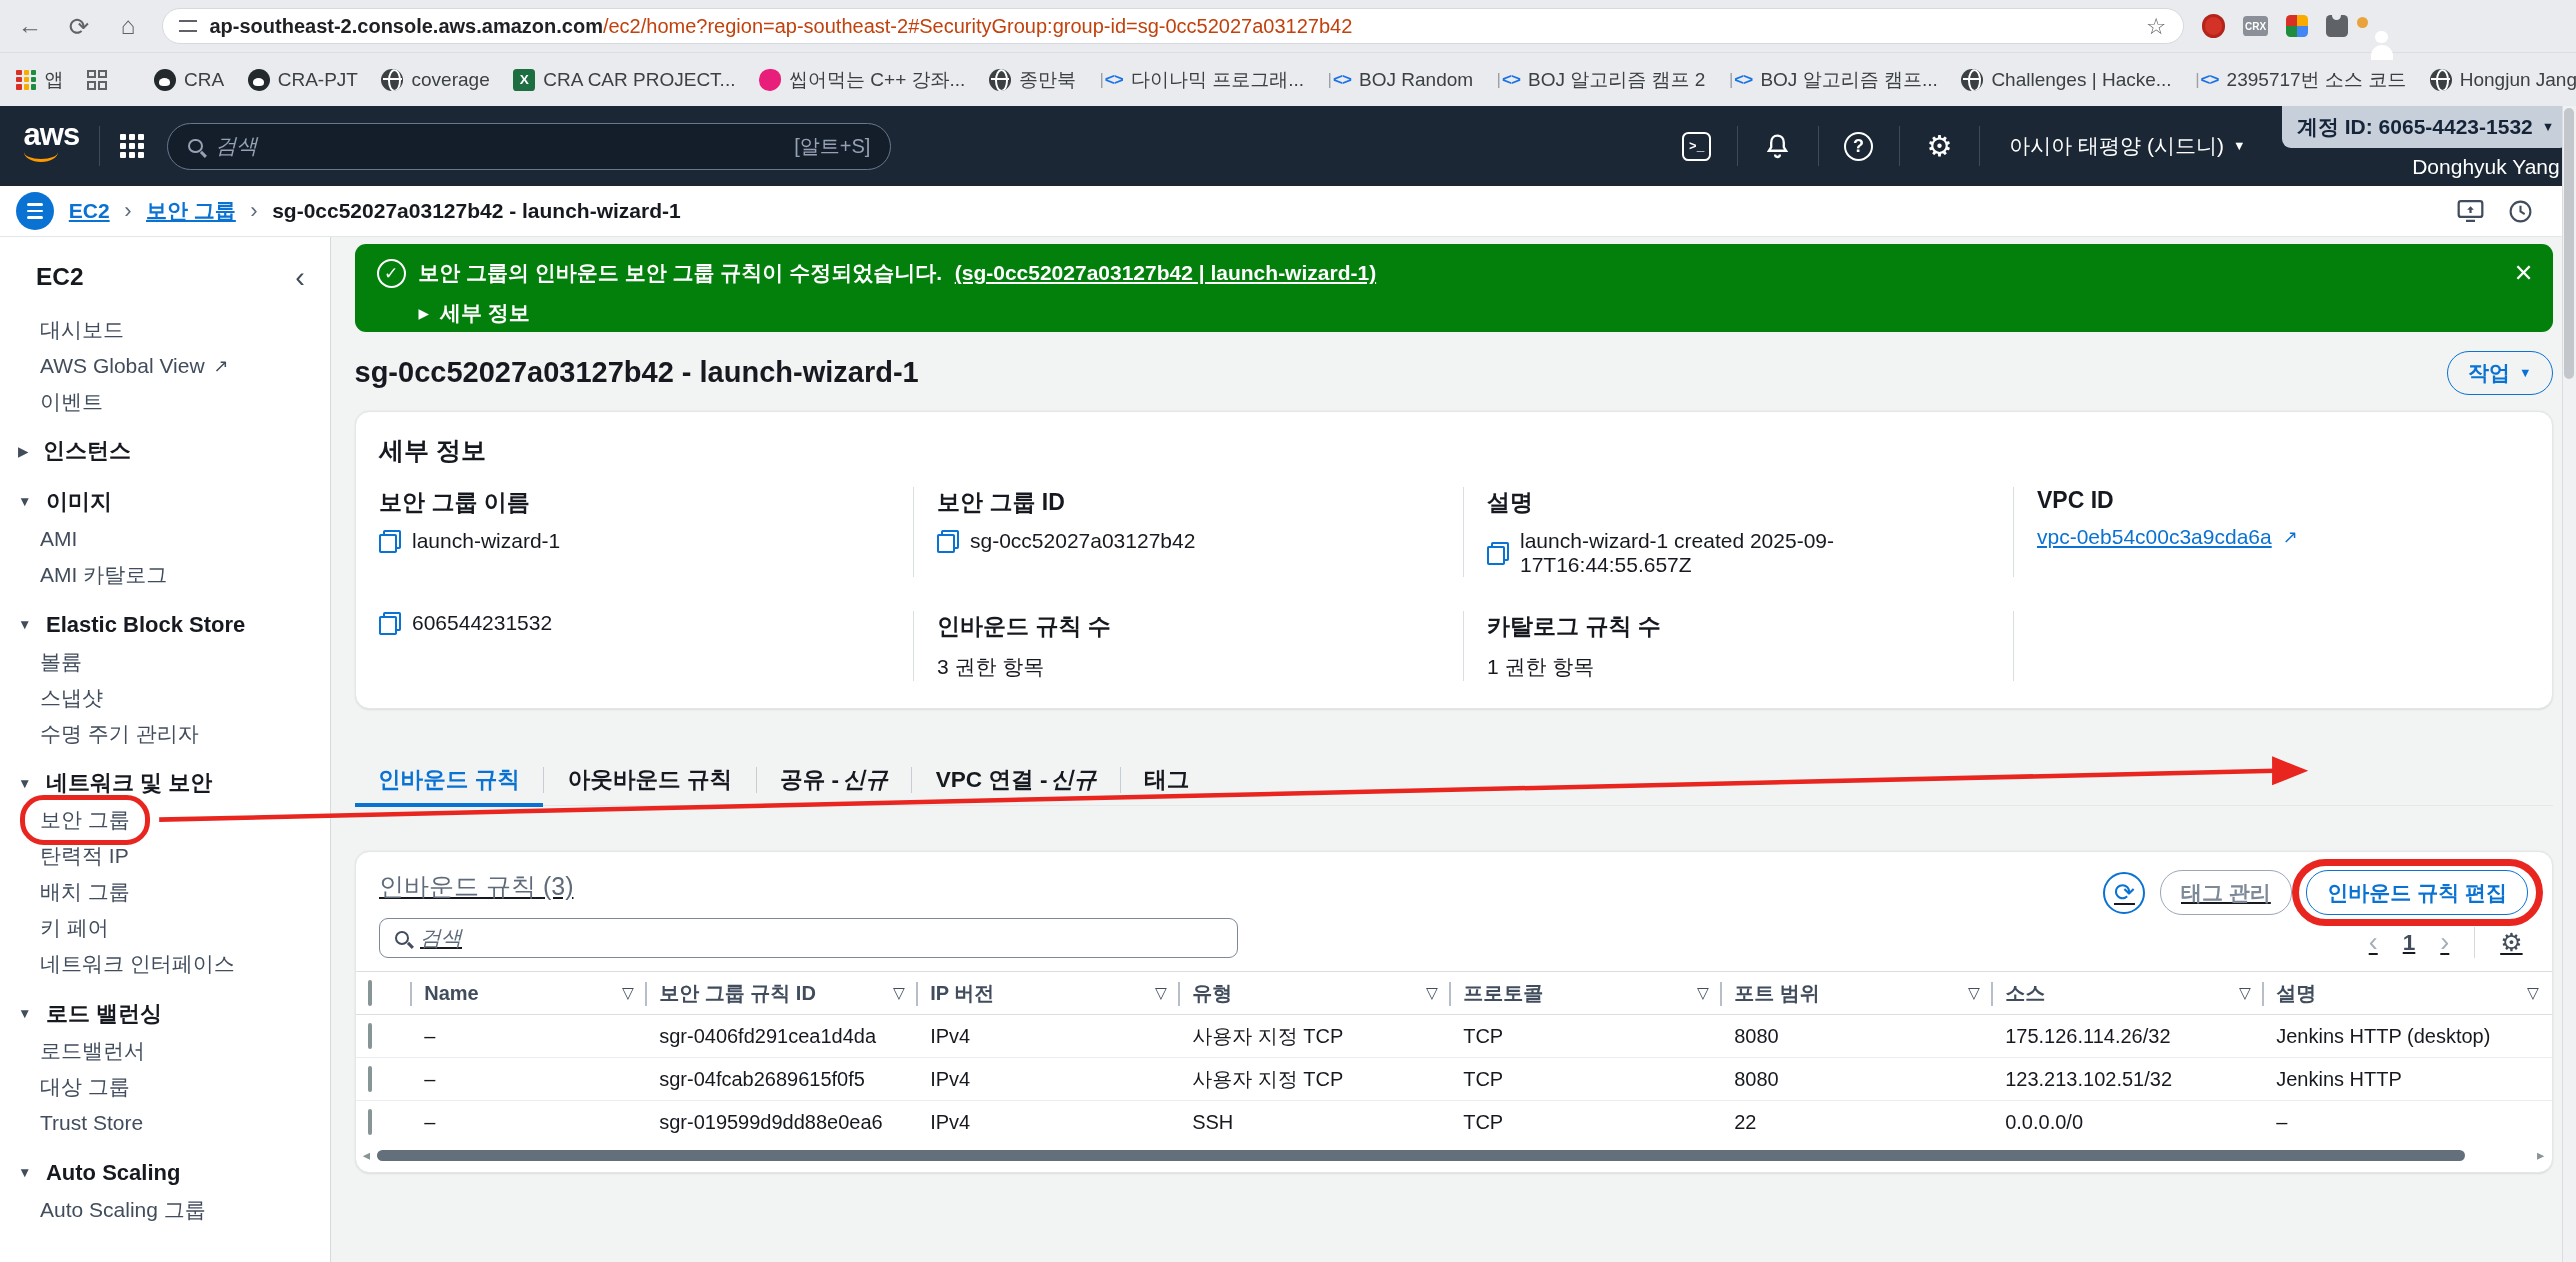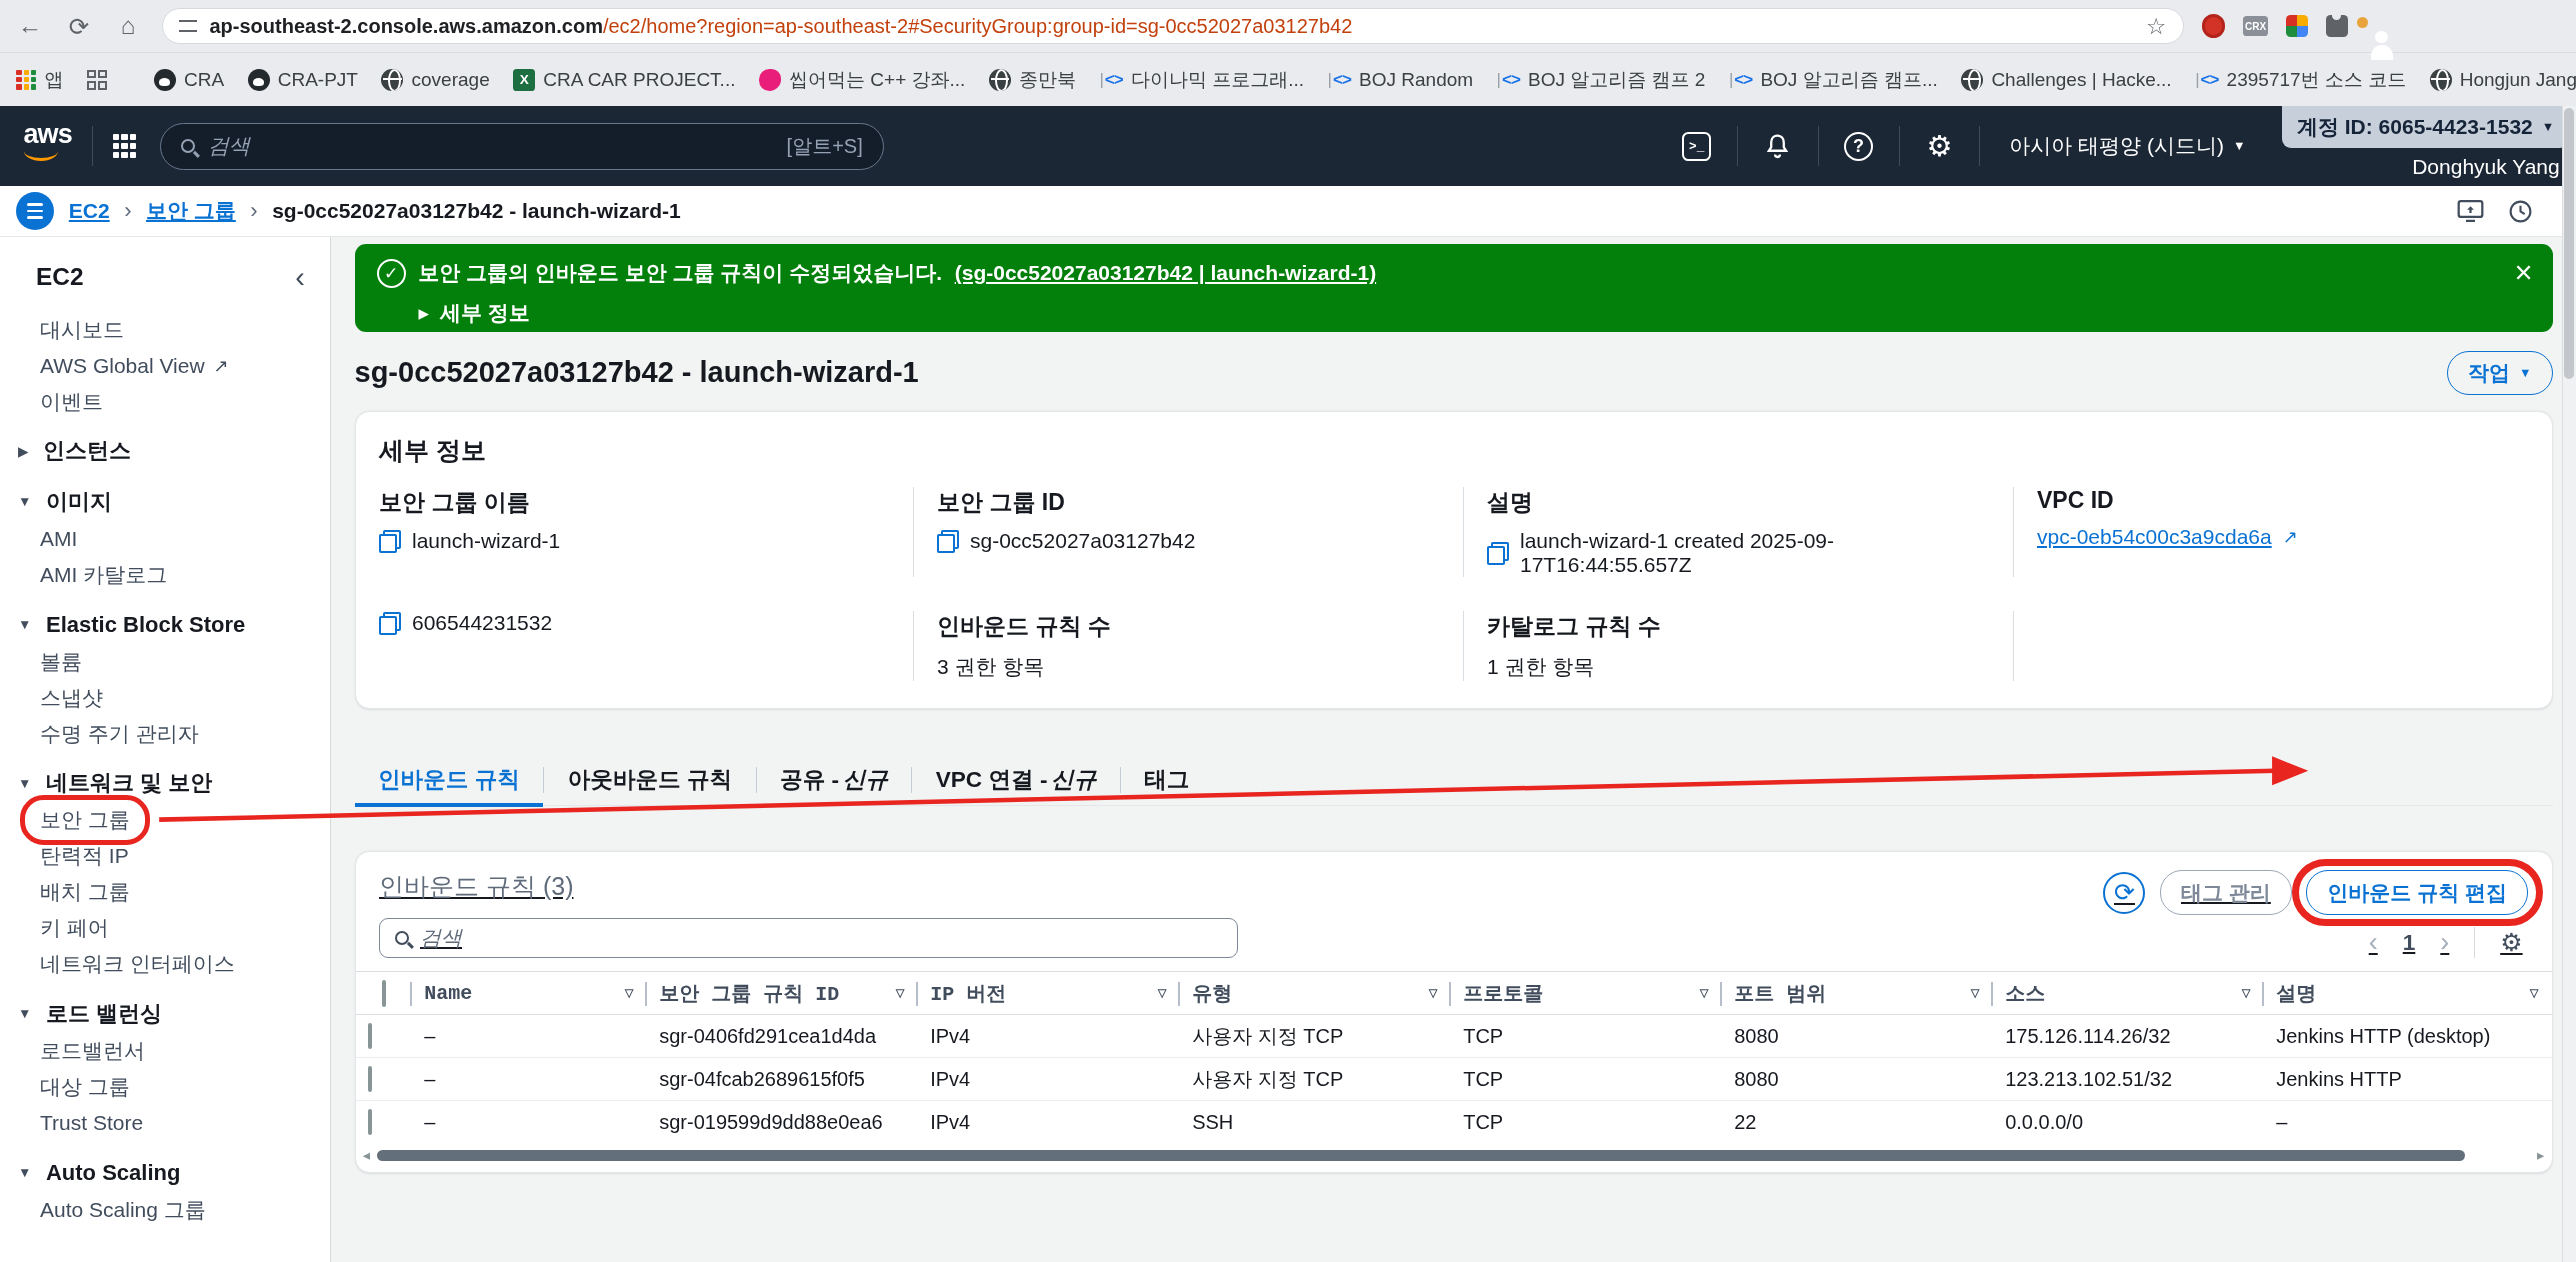--- a/index.html
+++ b/index.html
@@ -43,21 +43,21 @@
   .globe-ico::before { content:''; position:absolute; left:1.8px; right:1.8px; top:9px; height:2.7px; background:#fff; }
   .globe-ico::after { content:''; position:absolute; left:6.3px; top:0.9px; width:9px; height:19px; border-radius:50%; border:2.7px solid #fff; }
   .xls-ico { width:22px; height:22px; background:#1d6f42; border-radius:3.6px; color:#fff; font-weight:bold; font-size:13.6px;
     display:flex; align-items:center; justify-content:center; }
   .pink-ico { width:22px; height:22px; border-radius:50% 45% 55% 50%; background:#e91e7b; }
   .code-ico { font-size:17px; font-weight:bold; color:#1a73e8; letter-spacing:-0.9px; }
   .code-ico b { color:#9aa0a6; font-weight:normal; margin-right:1.8px; }
 
   
   .aws-header { height:80px; background:#1b2735; display:flex; align-items:center; padding:0 23.5px; color:#fff; position:relative; }
-  .aws-logo { font-weight:bold; font-size:27px; letter-spacing:-0.9px; line-height:0.8; margin-top:-7.2px;}
+  .aws-logo { font-weight:bold; font-size:31px; letter-spacing:-0.9px; line-height:0.8; margin-top:-7.2px;}
   .aws-logo::after { content:''; display:block; width:34px; height:11.8px; border-bottom:3.6px solid #ff9900; border-radius:0 0 20px 20px / 0 0 11.8px 11.8px; }
   .hd-sep { width:0.9px; height:40px; background:#3e4b5b; margin:0 20px; }
   .grid9 { width:23.5px; height:23.5px; display:grid; grid-template-columns:repeat(3,1fr); gap:2.7px; }
   .grid9 i { background:#fff; border-radius:0.9px; }
   .hd-search { width:724px; height:47px; border:1.8px solid #69788c; border-radius:23.5px; margin-left:23.5px;
     display:flex; align-items:center; padding:0 20px; gap:12.7px; background:#141e2b; }
   .mag { width:14.5px; height:14.5px; border:2.7px solid #95a2b3; border-radius:50%; position:relative; flex:0 0 auto;}
   .mag::after { content:''; position:absolute; width:7.2px; height:2.7px; background:#95a2b3; transform:rotate(45deg); left:10px; top:11.8px; }
   .hd-search input { background:transparent; border:none; outline:none; color:#d1d5db; font-style:italic; font-size:21px; flex:1; font-family:inherit;}
   .hd-search input::placeholder { color:#95a2b3; }
@@ -159,21 +159,21 @@
   .edit-wrap { position:relative; }
   .edit-wrap::after { content:''; position:absolute; inset:-11px -14.5px; border:7.2px solid #e8251f; border-radius:40px; pointer-events:none;}
   .pager { display:flex; align-items:center; gap:25px; font-size:22.6px; color:#414d5c; margin-right:5.4px;}
   .pg-arrow { color:#a4aeba; font-size:27px; cursor:pointer;}
   .pg-num { font-weight:bold; }
   .pg-sep { width:0.9px; height:31px; background:#d5dbdb; }
   .pg-gear { font-size:25px; color:#414d5c; cursor:pointer;}
 
   table { width:100%; border-collapse:collapse; table-layout:fixed; }
   thead th { border-top:0.9px solid #d9dee3; border-bottom:0.9px solid #d9dee3; height:43px; font-size:20px; color:#414d5c;
-    text-align:center; padding:0 12.7px; position:relative; font-weight:bold;font-family:Liberation Mono, monospace;}
+    text-align:left; padding:0 12.7px; position:relative; font-weight:bold;}
   thead th .thx { display:flex; align-items:center; justify-content:space-between; }
   thead th.div::after { content:''; position:absolute; right:0; top:10px; height:23.5px; width:1.8px; background:#b6bec9; }
   .filter-tri { color:#414d5c; font-size:15.4px; font-weight:normal; cursor:pointer;}
   tbody td { height:43px; border-bottom:0.9px solid #e9edf1; padding:0 12.7px; font-size:20px; color:#16191f; white-space:nowrap; overflow:hidden;}
   tbody tr:last-child td { border-bottom:none; }
   .cbx { width:20px; height:20px; border:2.3px solid #879596; border-radius:4.5px; background:#fff; cursor:pointer;}
 
   .hscroll { display:flex; align-items:center; gap:7.2px; padding:3.6px 7.2px 9px; }
   .hs-arrow { color:#879596; font-size:14.5px; }
   .hs-track { flex:1; height:12.7px; position:relative; }

